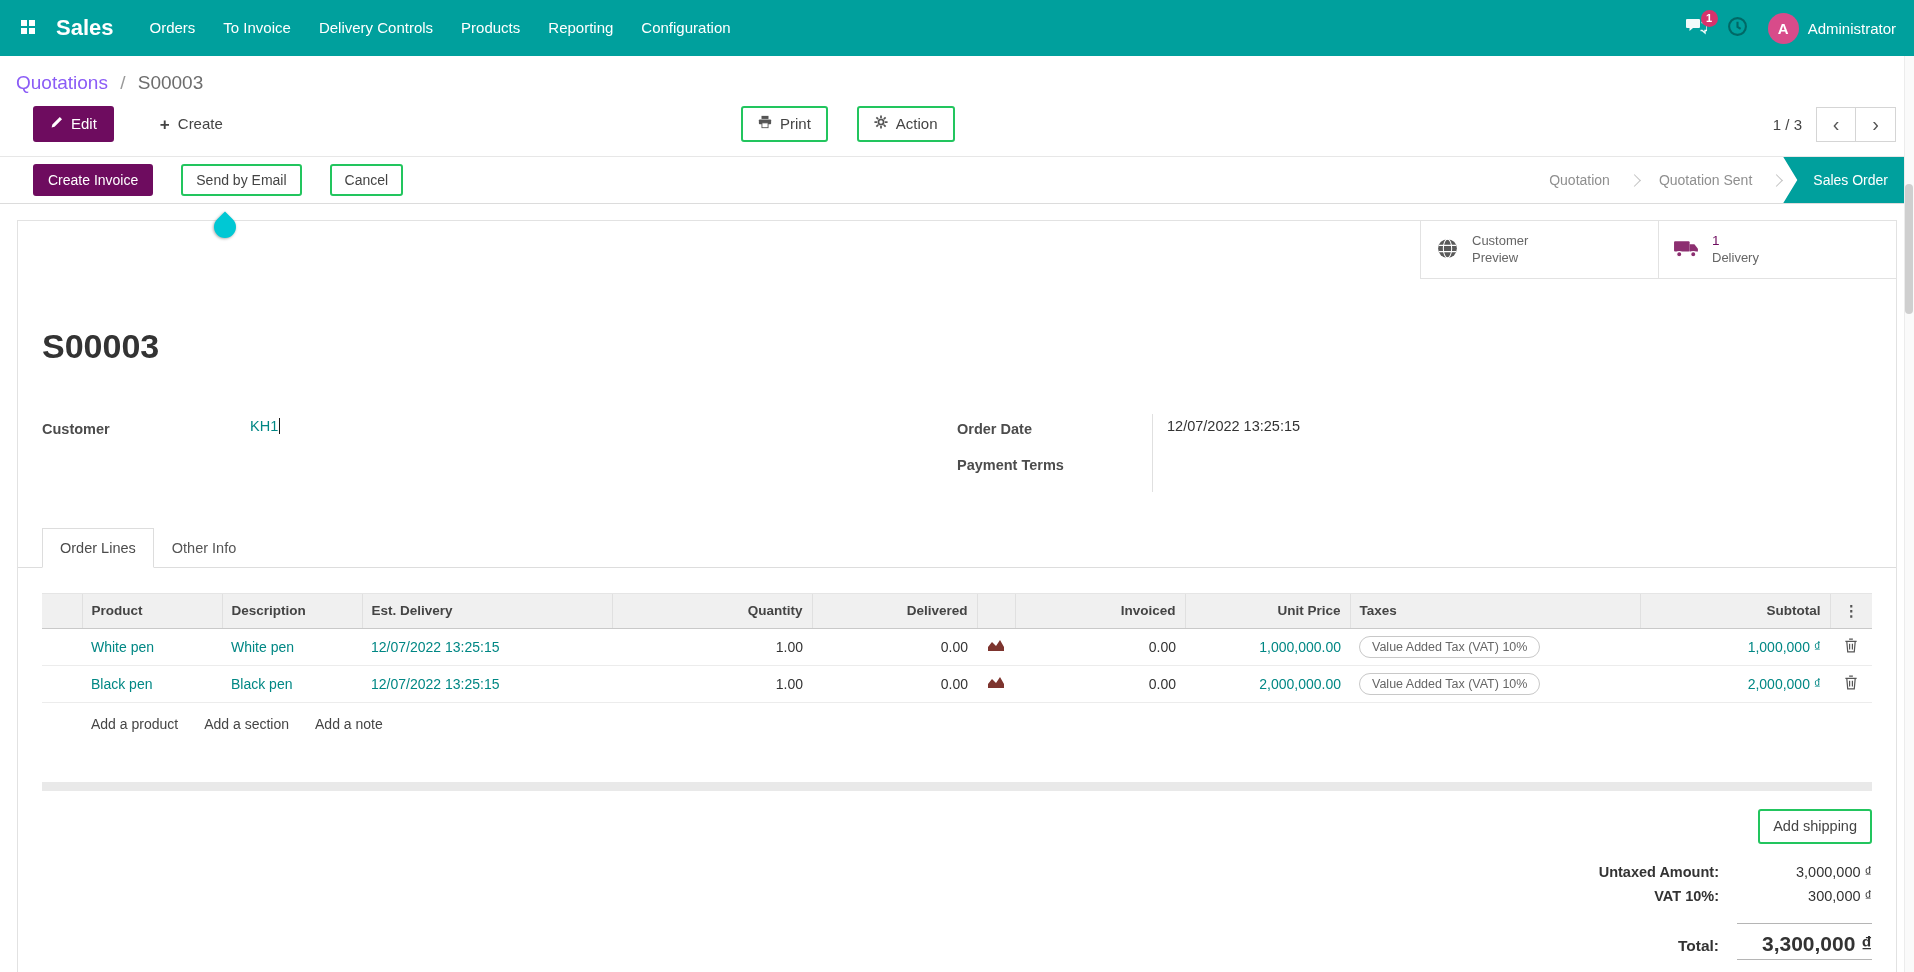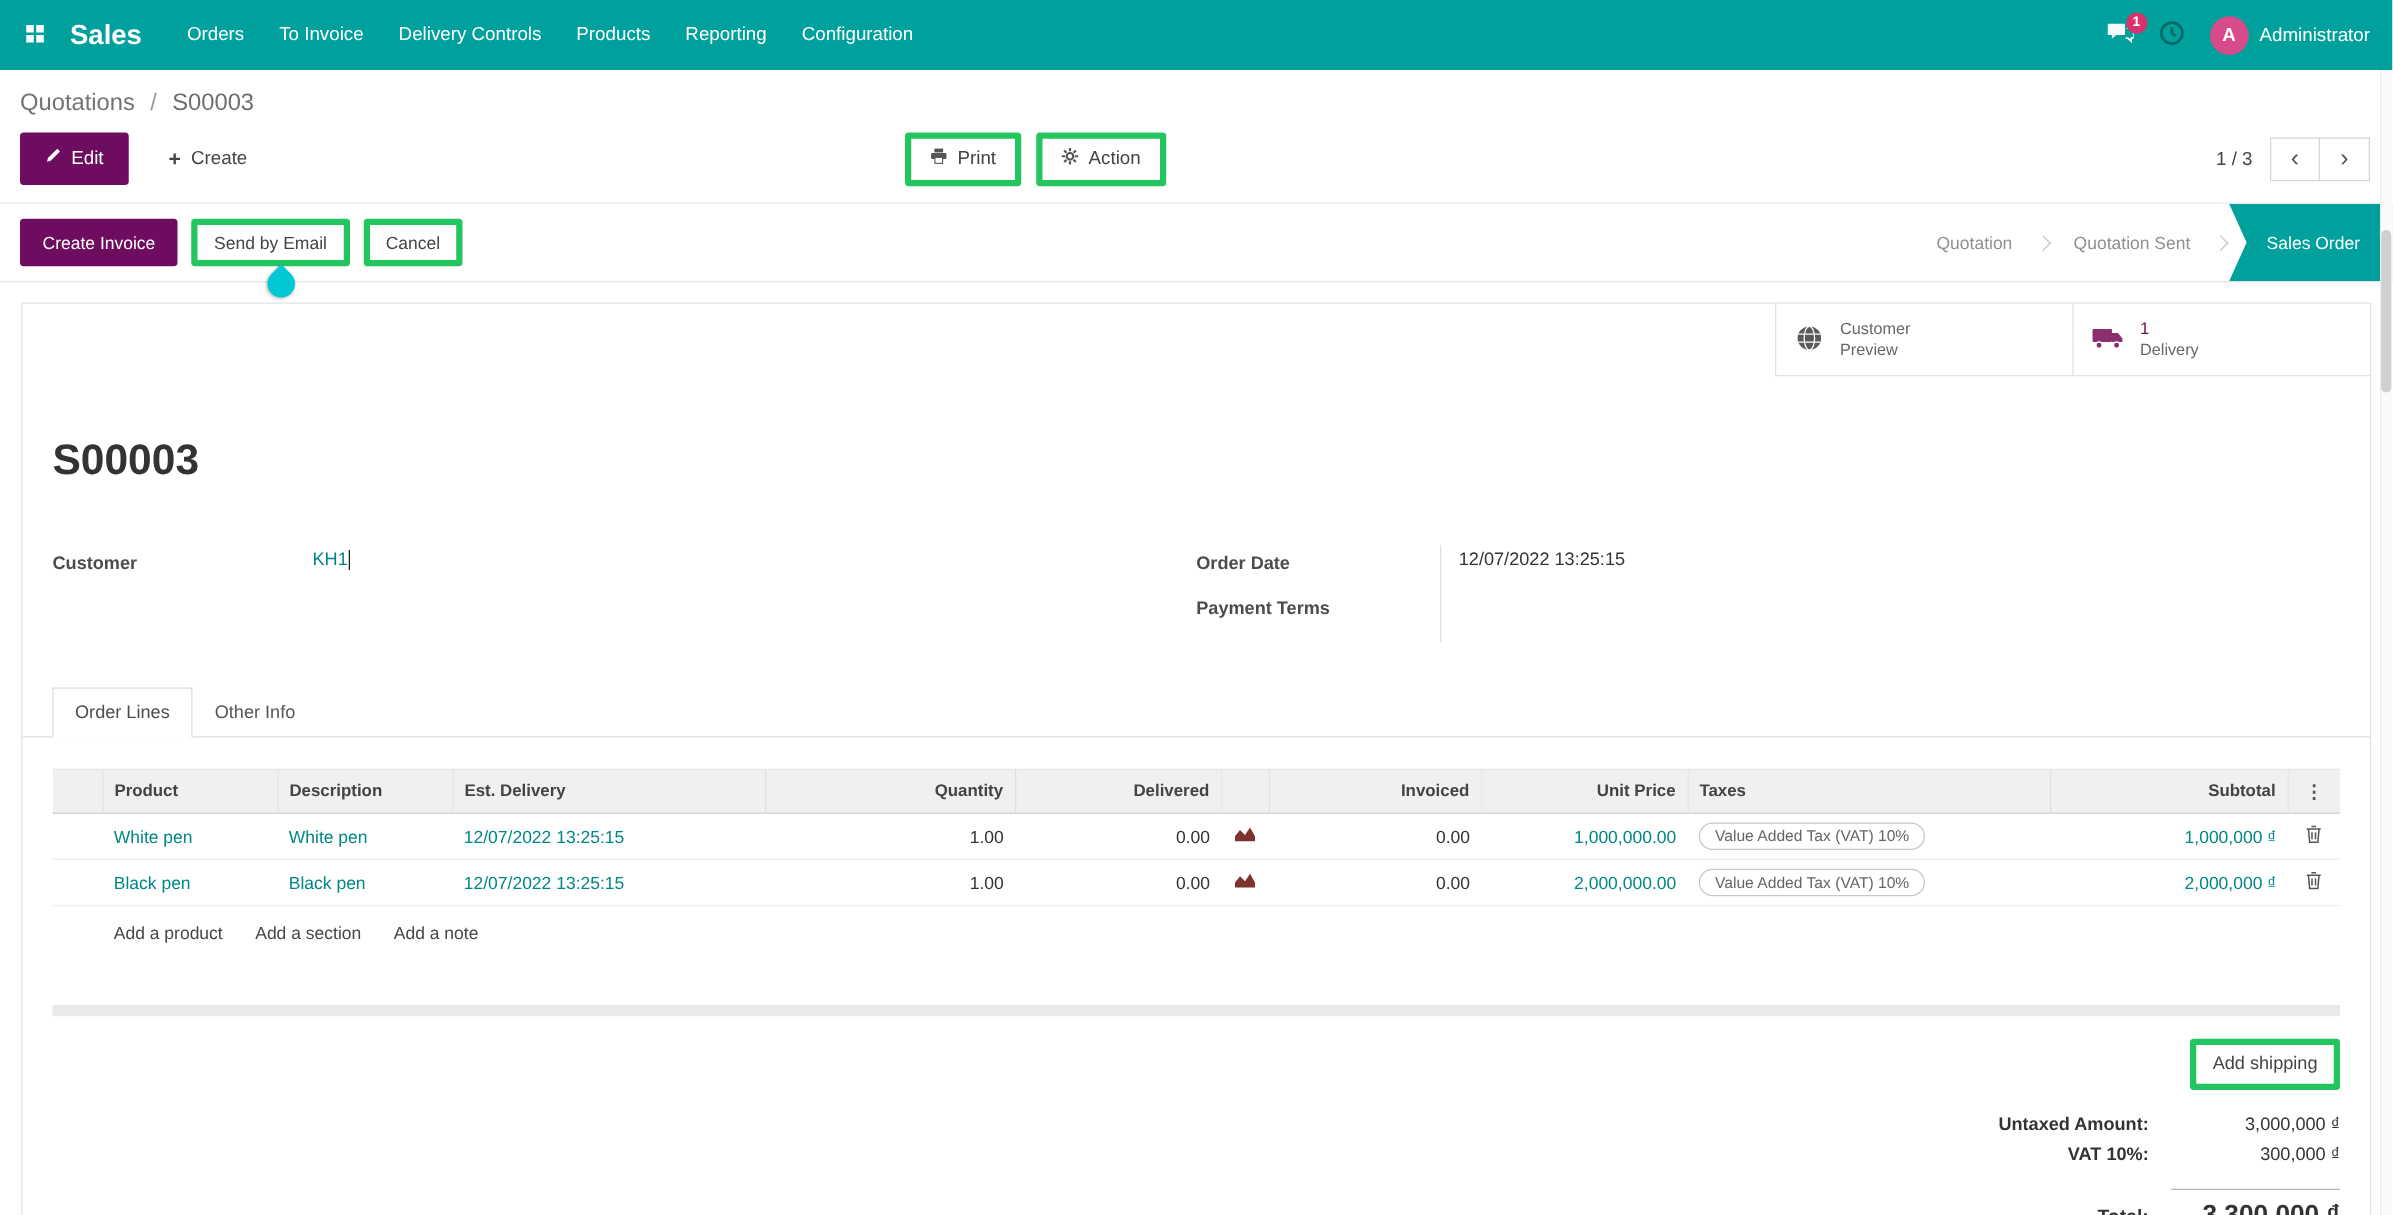--- a/index.html
+++ b/index.html
@@ -25,40 +25,40 @@
            justify-content:center; padding:0 4px; font-weight:700; }
   .clock-wrap { cursor:pointer; display:flex; }
   .user-wrap { display:flex; align-items:center; gap:9px; cursor:pointer; }
   .avatar { width:31px; height:31px; border-radius:50%; background:#D84B8A; color:#fff;
             display:flex; align-items:center; justify-content:center; font-weight:700; font-size:15px; }
   .user-name { font-size:15px; }
 
   
   .control-panel { padding:10px 18px 0 16px; background:#fff; }
   .breadcrumb { font-size:19px; margin:6px 0 12px; }
-  .bc-parent { color:#737373; cursor:pointer; }
+  .bc-parent { color:#8b5cf6; cursor:pointer; }
   .bc-sep { color:#9a9a9a; margin:0 7px; }
   .bc-current { color:#6d6d6d; }
   .cp-buttons { display:flex; align-items:center; position:relative; padding-bottom:14px; }
   .left-btns { display:flex; gap:12px; }
   .center-btns { position:absolute; left:708px; display:flex; gap:12px; }
-  .btn { border:5px solid #22c55e; background:#fff; color:#444; padding:7px 15px; font-size:15px;
-         border-radius:3px; cursor:pointer; display:inline-flex; align-items:center; gap:8px; line-height:1.2; }
+  .btn { border:2px solid #22c55e; background:#fff; color:#444; padding:7px 15px; font-size:15px;
+         border-radius:3px; cursor:pointer; display:inline-flex; align-items:center; gap:8px; line-height:1.2;margin-left:17px; }
   .btn-primary { background:#6E0C5F; border-color:#6E0C5F; color:#fff; }
   .btn-plain { border-color:transparent; background:transparent; }
   .plus-glyph { font-weight:700; font-size:17px; line-height:1; }
   .pager { margin-left:auto; display:flex; align-items:center; gap:14px; }
   .pager-text { font-size:15px; color:#444; cursor:pointer; }
   .pager-btns { display:flex; }
   .pager-btn { width:40px; height:35px; border:1px solid #d5d5d5; background:#fff; color:#555;
                font-size:20px; display:flex; align-items:center; justify-content:center; cursor:pointer; }
   .pager-btn.next { border-left:none; }
 
   
-  .statusbar { height:64px; background:#fff; border-top:1px solid #e7e7e7; border-bottom:1px solid #dcdcdc;
+  .statusbar { height:48px; background:#fff; border-top:1px solid #e7e7e7; border-bottom:1px solid #dcdcdc;
                display:flex; justify-content:space-between; align-items:stretch; padding-left:16px; }
   .sb-left { display:flex; align-items:center; gap:11px; }
   .sb-btn { padding:6px 13px; font-size:14px; }
   .stages { display:flex; align-items:stretch; }
   .stage { display:flex; align-items:center; padding:0 18px; color:#8f8f8f; font-size:14px; cursor:pointer; }
   .stage-sep { width:9px; height:9px; border-top:1px solid #c2c2c2; border-right:1px solid #c2c2c2;
                transform:rotate(45deg); align-self:center; margin:0 2px; }
   .stage.active { background:#00A09D; color:#fff; padding:0 26px 0 30px;
                   clip-path:polygon(0 0,100% 0,100% 100%,0 100%,14px 50%); }
 

